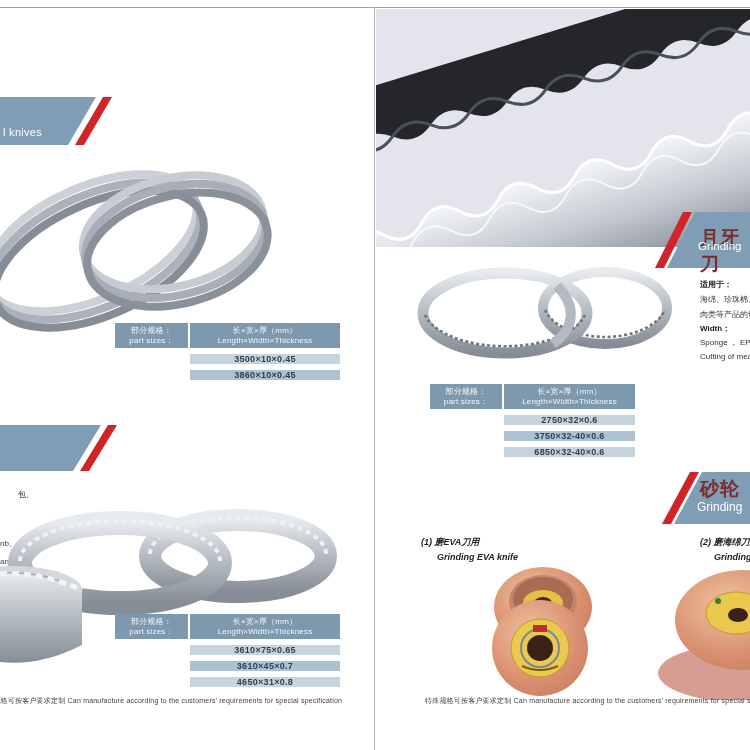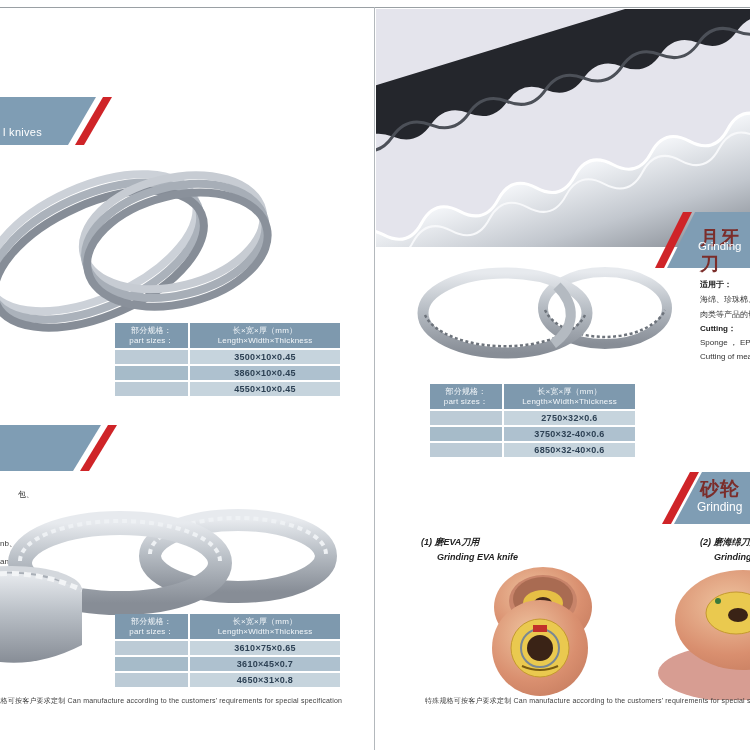--- a/index.html
+++ b/index.html
@@ -9,21 +9,21 @@
   
   #topline{left:0;top:7px;width:750px;height:1px;background:#9aa0a4;}
   #vline{left:374px;top:7px;width:1px;height:743px;background:#b3b8bc;}
   
   .banner-label{color:#fff;font-size:11px;letter-spacing:.3px;}
   .title-cn{font-weight:bold;color:#7b2d2a;}
   .title-en{color:#ffffff;}
   
   .spec-table{position:absolute;width:225px;}
   .spec-table.narrow{width:205px;}
-  .t-row{display:flex;margin-bottom:2px;}
+  .t-row{display:flex;margin-bottom:2px;align-items:flex-end;}
   .t-c1{width:73px;margin-right:2px;flex:0 0 auto;}
   .spec-table.narrow .t-c1{width:72px;}
   .t-c2{flex:1;}
   .t-head .t-c1,.t-head .t-c2{background:#7e99ae;color:#f2f6f9;text-align:center;padding:3px 0 2px;}
   .hd-line{display:block;font-size:8px;line-height:10px;letter-spacing:.2px;}
   .t-data{height:14px;border-radius:7px;}
   .t-data .t-c2{display:flex;align-items:center;justify-content:center;
                 font-size:9px;font-weight:700;color:#2d4154;letter-spacing:.3px;}
   .rA .t-c1{background:#bccbd6}.rA .t-c2{background:#c6d4dd}
   .rB .t-c1{background:#a6bbc9}.rB .t-c2{background:#aec1cf}
@@ -101,24 +101,20 @@
       </div>
     </div>
     <div class="t-row t-data rA">
       <div class="t-c1"></div>
       <div class="t-c2">3500×10×0.45</div>
     </div>
     <div class="t-row t-data rB">
       <div class="t-c1"></div>
       <div class="t-c2">3860×10×0.45</div>
     </div>
-    <div class="t-row t-data rA">
-      <div class="t-c1"></div>
-      <div class="t-c2">4550×10×0.45</div>
-    </div>
   </div>
 
   <svg class="abs" style="left:0;top:423px" width="125" height="50">
     <polygon points="0,2 101,2 73,48 0,48" fill="#7f9db4"></polygon>
     <polygon points="108,2 117,2 89,48 80,48" fill="#cf2428"></polygon>
   </svg>
 
   <span class="abs frag" style="left:18px;top:489px">包、</span>
   <span class="abs frag" style="left:0;top:538px">nb、</span>
   <span class="abs frag" style="left:0;top:557px">and</span>
@@ -196,21 +192,21 @@
       <path d="M140,62 A62,36 0 0 0 260,62" stroke="#6d737b" stroke-width="2.5" stroke-dasharray="3 2.5"></path>
       <ellipse cx="100" cy="65" rx="82" ry="40" stroke="url(#gWall)" stroke-width="11"></ellipse>
       <path d="M20,67 A82,40 0 0 0 180,67" stroke="#6d737b" stroke-width="2.5" stroke-dasharray="3 2.5"></path>
       <path d="M152,38 C172,58 170,80 148,96" stroke="#b4bac1" stroke-width="10"></path>
     </g>
   </svg>
 
   <span class="abs usage bold" style="left:700px;top:279px">适用于：</span>
   <span class="abs usage" style="left:700px;top:294px">海绵、珍珠棉、</span>
   <span class="abs usage" style="left:700px;top:309px">肉类等产品的切</span>
-  <span class="abs usage bold" style="left:700px;top:323px">Cutting：</span>
+  <span class="abs usage bold" style="left:700px;top:323px">Width：</span>
   <span class="abs usage" style="left:700px;top:337px">Sponge ， EPE</span>
   <span class="abs usage" style="left:700px;top:352px">Cutting of mea</span>
 
   <div class="spec-table narrow" style="left:430px;top:384px">
     <div class="t-row t-head">
       <div class="t-c1">
         <span class="hd-line">部分规格：</span>
         <span class="hd-line">part sizes：</span>
       </div>
       <div class="t-c2">

